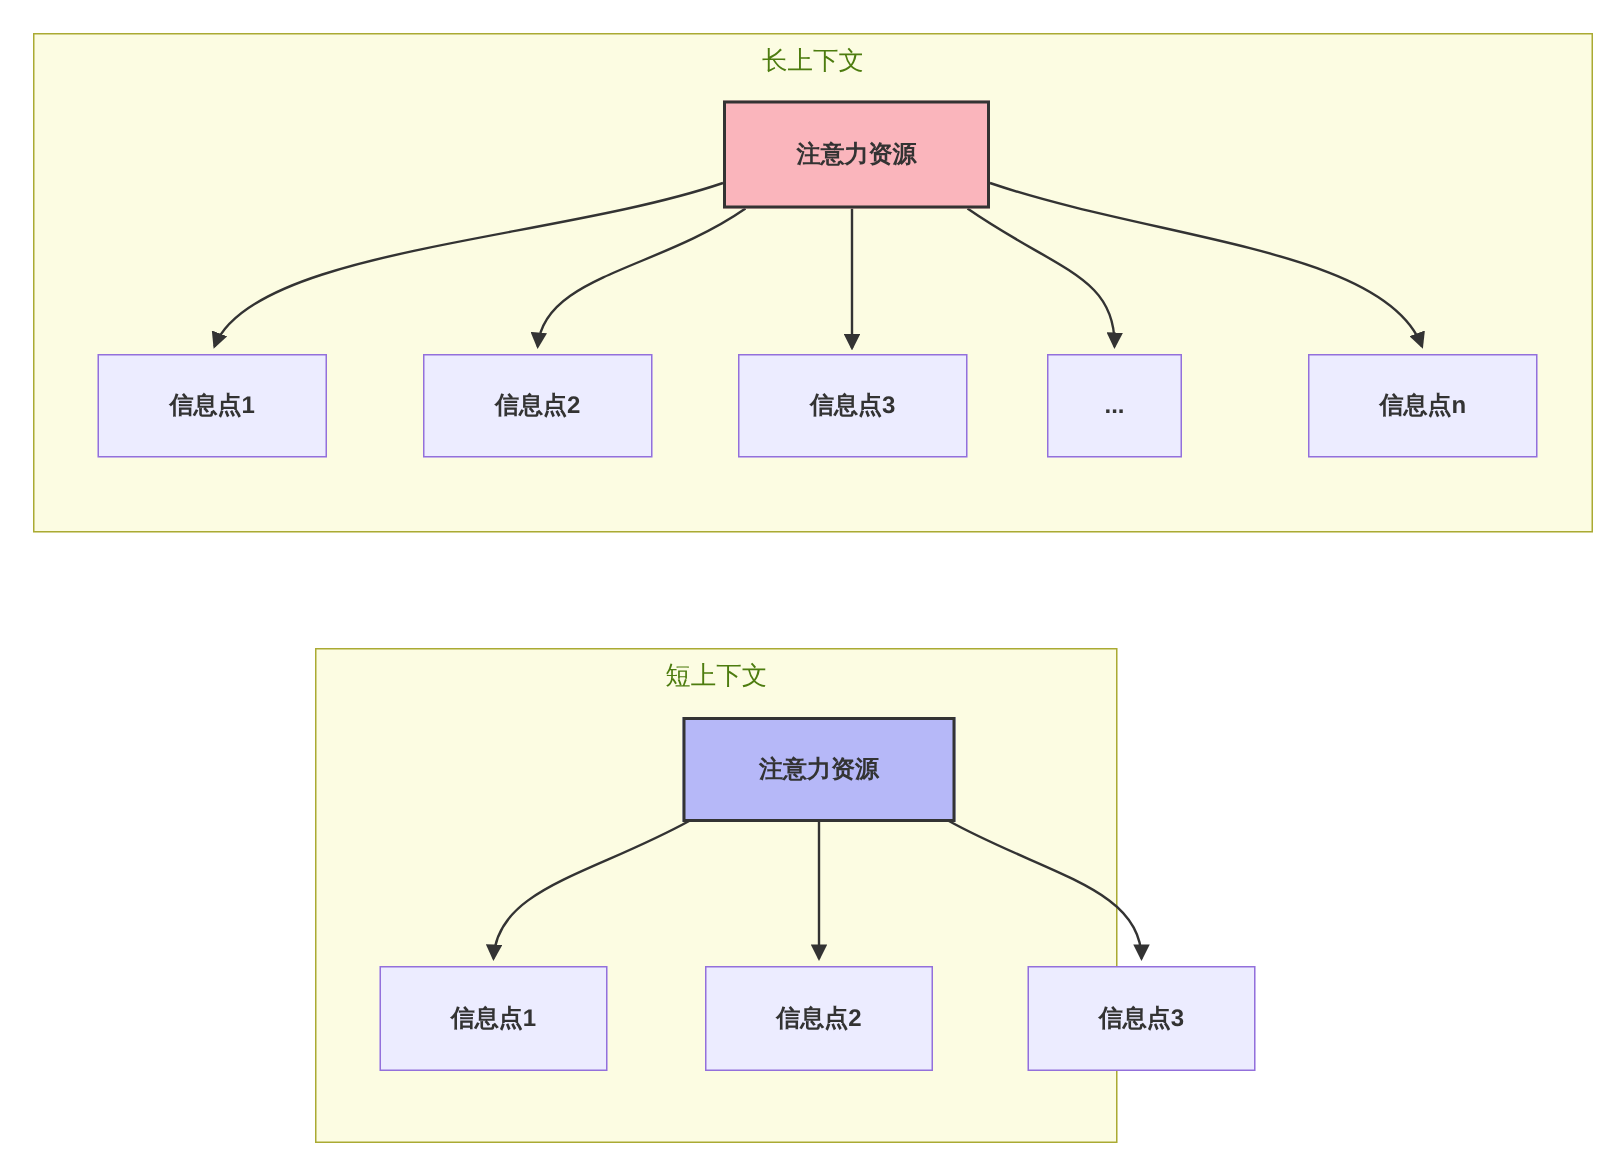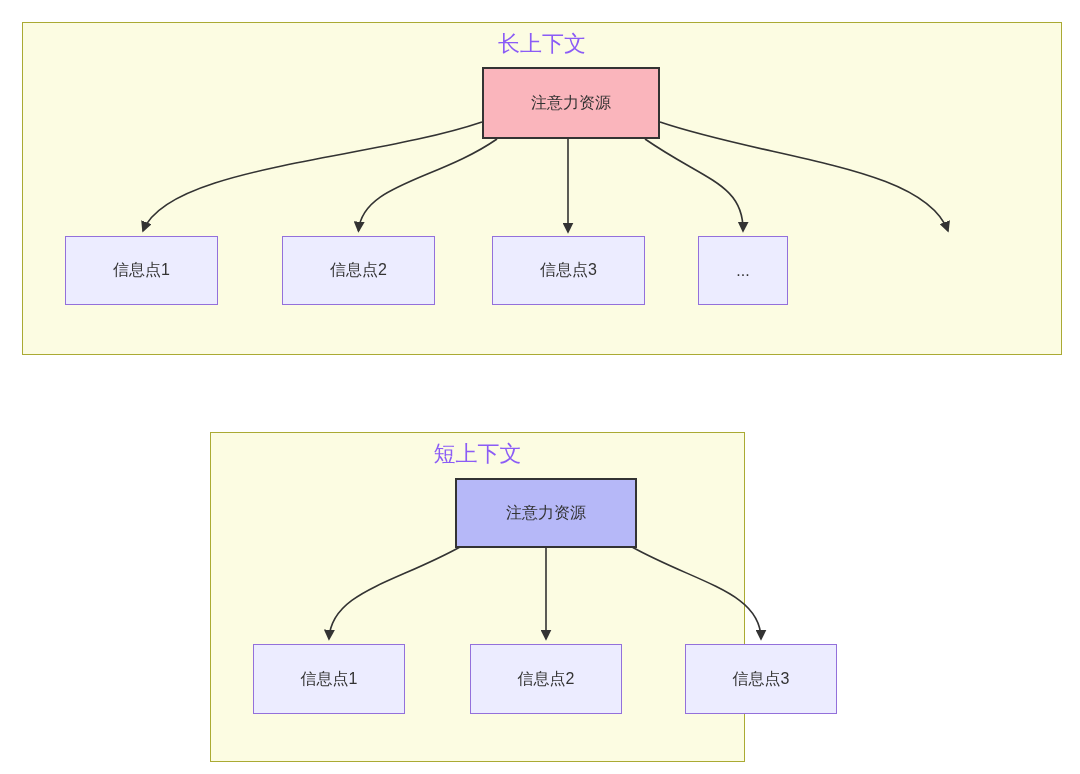--- a/index.html
+++ b/index.html
@@ -25,35 +25,36 @@
     position: absolute;
     box-sizing: border-box;
     background: var(--subgraph_fill, #fcfce2);
     border: 1px solid var(--subgraph_border, #aaaa33);
   }
   .subgraph-title {
     position: absolute;
     left: 0; top: 6px;
     width: 100%;
     text-align: center;
-    font-size: 22px;
-    color: #8b5cf6;
+    font-size: 17px;
+    color: #4d7c0f;
   }
   .sg-long { left: 22px; top: 22px; width: 1040px; height: 333px; }
   .sg-short { left: 210px; top: 432px; width: 535px; height: 330px; }
 
   .node {
     position: absolute;
     box-sizing: border-box;
     display: flex;
     align-items: center;
     justify-content: center;
     font-size: 16px;
     color: #333333;
     text-align: center;
+    font-weight: bold;
   }
   .attention-long {
     background: var(--attention_long_fill, #fab5bc);
     border: 2px solid var(--attention_border, #333333);
   }
   .attention-short {
     background: var(--attention_short_fill, #b6b8f8);
     border: 2px solid var(--attention_border, #333333);
   }
   .info {
@@ -110,19 +111,20 @@
     <path class="edge" d="M 460 547 C 395 583, 331 592, 329 639" marker-end="url(#arrowhead)"></path>
     <path class="edge" d="M 546 547 L 546 639" marker-end="url(#arrowhead)"></path>
     <path class="edge" d="M 632 547 C 697 583, 761 592, 761 639" marker-end="url(#arrowhead)"></path>
   </svg>
 
   <div class="node attention-long n-attn-long">注意力资源</div>
   <div class="node info n-l1">信息点1</div>
   <div class="node info n-l2">信息点2</div>
   <div class="node info n-l3">信息点3</div>
   <div class="node info n-l4">...</div>
+  <div class="node info n-l5">信息点n</div>
 
   <div class="node attention-short n-attn-short">注意力资源</div>
   <div class="node info n-s1">信息点1</div>
   <div class="node info n-s2">信息点2</div>
   <div class="node info n-s3">信息点3</div>
 
 </div>
 
 </body></html>

